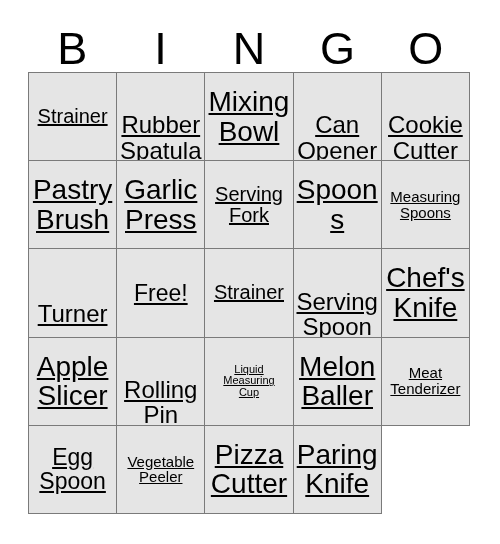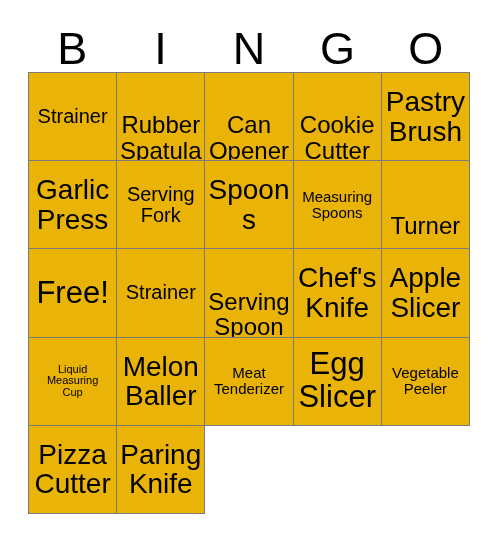--- a/index.html
+++ b/index.html
@@ -62,34 +62,35 @@
   .cell {
     border-right: 1px solid #7a7a7a;
     border-bottom: 1px solid #7a7a7a;
     box-sizing: border-box;
     display: flex;
     align-items: center;
     justify-content: center;
     text-align: center;
     padding: 0 1px;
     overflow: hidden;
-    background: #eab308;
+    background: #e5e5e5;
+    text-decoration: underline;
   }
   .cell-text {
     display: block;
     width: 100%;
     line-height: 1.06;
     font-weight: 400;
     color: #000000;
     white-space: pre-line;
     word-break: break-word;
   }
 
   
-  .fs-xl   { font-size: 31px; }
+  .fs-xl   { font-size: 23px; }
   .fs-lg   { font-size: 28px; }
   .fs-md   { font-size: 24px; margin-top: 42px; }
   .fs-sm   { font-size: 20px; }
   .fs-xs   { font-size: 15px; }
   .fs-xxs  { font-size: 11px; }
 </style>
 </head>
 <body>
 
 <div id="bingo-card">
@@ -104,20 +105,24 @@
 
   <div id="grid">
       <div class="cell">
         <span class="cell-text fs-sm">Strainer</span>
       </div>
       <div class="cell">
         <span class="cell-text fs-md">Rubber
 Spatula</span>
       </div>
       <div class="cell">
+        <span class="cell-text fs-lg">Mixing
+Bowl</span>
+      </div>
+      <div class="cell">
         <span class="cell-text fs-md">Can
 Opener</span>
       </div>
       <div class="cell">
         <span class="cell-text fs-md">Cookie
 Cutter</span>
       </div>
       <div class="cell">
         <span class="cell-text fs-lg">Pastry
 Brush</span>
@@ -150,37 +155,41 @@
         <span class="cell-text fs-md">Serving
 Spoon</span>
       </div>
       <div class="cell">
         <span class="cell-text fs-lg">Chef's
 Knife</span>
       </div>
       <div class="cell">
         <span class="cell-text fs-lg">Apple
 Slicer</span>
+      </div>
+      <div class="cell">
+        <span class="cell-text fs-md">Rolling
+Pin</span>
       </div>
       <div class="cell">
         <span class="cell-text fs-xxs">Liquid
 Measuring
 Cup</span>
       </div>
       <div class="cell">
         <span class="cell-text fs-lg">Melon
 Baller</span>
       </div>
       <div class="cell">
         <span class="cell-text fs-xs">Meat
 Tenderizer</span>
       </div>
       <div class="cell">
         <span class="cell-text fs-xl">Egg
-Slicer</span>
+Spoon</span>
       </div>
       <div class="cell">
         <span class="cell-text fs-xs">Vegetable
 Peeler</span>
       </div>
       <div class="cell">
         <span class="cell-text fs-lg">Pizza
 Cutter</span>
       </div>
       <div class="cell">

